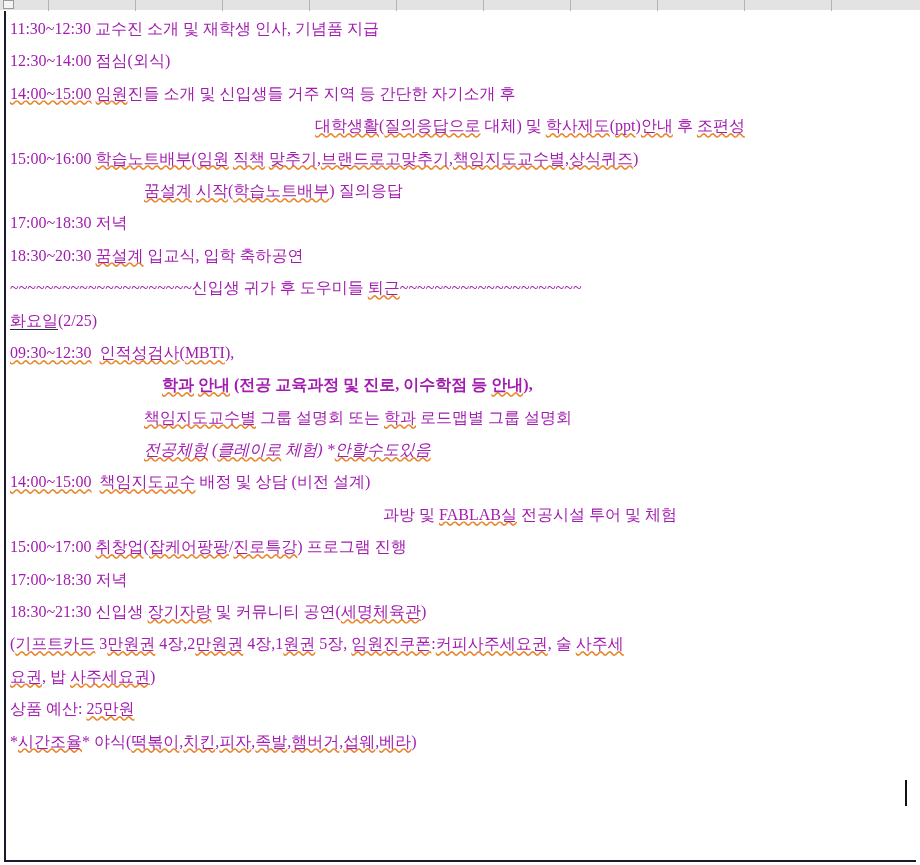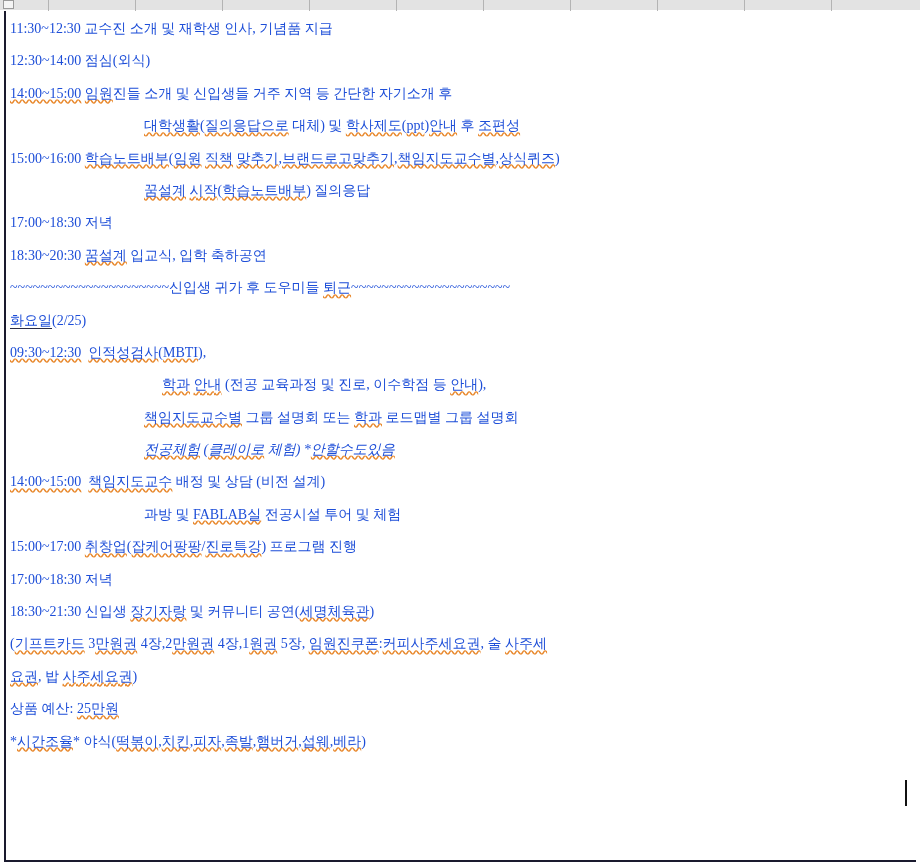--- a/index.html
+++ b/index.html
@@ -55,24 +55,24 @@
     height: 851px;
     box-sizing: border-box;
     border-left: 2px solid #1a1a2e;
     border-bottom: 2px solid #1a1a2e;
     padding: 2px 0 0 4px;
     overflow: hidden;
   }
 
   
   .line {
-    font-size: 14px;
+    font-size: 16px;
     line-height: 32.4px;
     white-space: pre;
-    color: #1d4ed8;
+    color: #a21caf;
     letter-spacing: 0px;
     height: 32.4px;
   }
   .line.bold {
     font-weight: normal;
   }
 
   
   .sp {
     text-decoration: underline wavy #e8872a;
@@ -109,33 +109,33 @@
   <div class="tick" style="left:831px"></div>
   <div class="indent-marker"></div>
 </div>
 
 <div id="page">
   <div id="cell">
     <div id="lines">
         <div class="line">11:30~12:30 교수진 소개 및 재학생 인사, 기념품 지급</div>
         <div class="line">12:30~14:00 점심(외식)</div>
         <div class="line"><span class="sp">14:00~15:00</span> <span class="sp">임원</span>진들 소개 및 신입생들 거주 지역 등 간단한 자기소개 후</div>
-        <div class="line" style="padding-left: 134px;"><span class="sp">대학생활</span>(<span class="sp">질의응답으로</span> 대체) 및 <span class="sp">학사제도</span>(<span class="sp">ppt</span>)<span class="sp">안내</span> 후 <span class="sp">조편성</span></div>
+        <div class="line" style="padding-left: 134px; text-align: center;"><span class="sp">대학생활</span>(<span class="sp">질의응답으로</span> 대체) 및 <span class="sp">학사제도</span>(<span class="sp">ppt</span>)<span class="sp">안내</span> 후 <span class="sp">조편성</span></div>
         <div class="line">15:00~16:00 <span class="sp">학습노트배부</span>(<span class="sp">임원</span> <span class="sp">직책</span> <span class="sp">맞추기</span>,<span class="sp">브랜드로고맞추기</span>,<span class="sp">책임지도교수별</span>,<span class="sp">상식퀴즈</span>)</div>
         <div class="line" style="padding-left: 134px;"><span class="sp">꿈설계</span> <span class="sp">시작</span>(<span class="sp">학습노트배부</span>) 질의응답</div>
         <div class="line">17:00~18:30 저녁</div>
         <div class="line">18:30~20:30 <span class="sp">꿈설계</span> 입교식, 입학 축하공연</div>
         <div class="line">~~~~~~~~~~~~~~~~~~~~~신입생 귀가 후 도우미들 <span class="sp">퇴근</span>~~~~~~~~~~~~~~~~~~~~~</div>
         <div class="line bold"><span class="ul">화요일</span>(2/25)</div>
         <div class="line"><span class="sp">09:30~12:30</span>  <span class="sp">인적성검사</span>(<span class="sp">MBTI</span>),</div>
-        <div class="line" style="padding-left: 152px;"><span class="sp">학과</span> <span class="sp">안내</span> (전공 교육과정 및 진로, 이수학점 등 <span class="sp">안내</span>),</div>
+        <div class="line" style="padding-left: 152px; font-weight: bold;"><span class="sp">학과</span> <span class="sp">안내</span> (전공 교육과정 및 진로, 이수학점 등 <span class="sp">안내</span>),</div>
         <div class="line" style="padding-left: 134px;"><span class="sp">책임지도교수별</span> 그룹 설명회 또는 <span class="sp">학과</span> 로드맵별 그룹 설명회</div>
         <div class="line" style="padding-left: 134px; font-style: italic;"><span class="sp">전공체험</span> (<span class="sp">클레이로</span> 체험) *<span class="sp">안할수도있음</span></div>
         <div class="line"><span class="sp">14:00~15:00</span>  <span class="sp">책임지도교수</span> 배정 및 상담 (비전 설계)</div>
-        <div class="line" style="padding-left: 134px;">과방 및 <span class="sp">FABLAB실</span> 전공시설 투어 및 체험</div>
+        <div class="line" style="padding-left: 134px; text-align: center;">과방 및 <span class="sp">FABLAB실</span> 전공시설 투어 및 체험</div>
         <div class="line">15:00~17:00 <span class="sp">취창업</span>(<span class="sp">잡케어팡팡</span>/<span class="sp">진로특강</span>) 프로그램 진행</div>
         <div class="line">17:00~18:30 저녁</div>
         <div class="line">18:30~21:30 신입생 <span class="sp">장기자랑</span> 및 커뮤니티 공연(<span class="sp">세명체육관</span>)</div>
         <div class="line">(<span class="sp">기프트카드</span> 3<span class="sp">만원권</span> 4장,2<span class="sp">만원권</span> 4장,1<span class="sp">원권</span> 5장, <span class="sp">임원진쿠폰</span>:<span class="sp">커피사주세요권</span>, 술 <span class="sp">사주세</span></div>
         <div class="line"><span class="sp">요권</span>, 밥 <span class="sp">사주세요권</span>)</div>
         <div class="line">상품 예산: <span class="sp">25만원</span></div>
         <div class="line">*<span class="sp">시간조율</span>* 야식(<span class="sp">떡볶이</span>,<span class="sp">치킨</span>,<span class="sp">피자</span>,<span class="sp">족발</span>,<span class="sp">햄버거</span>,<span class="sp">섭웨</span>,<span class="sp">베라</span>)</div>
       </div>
   </div>
   <div id="caret"></div>

